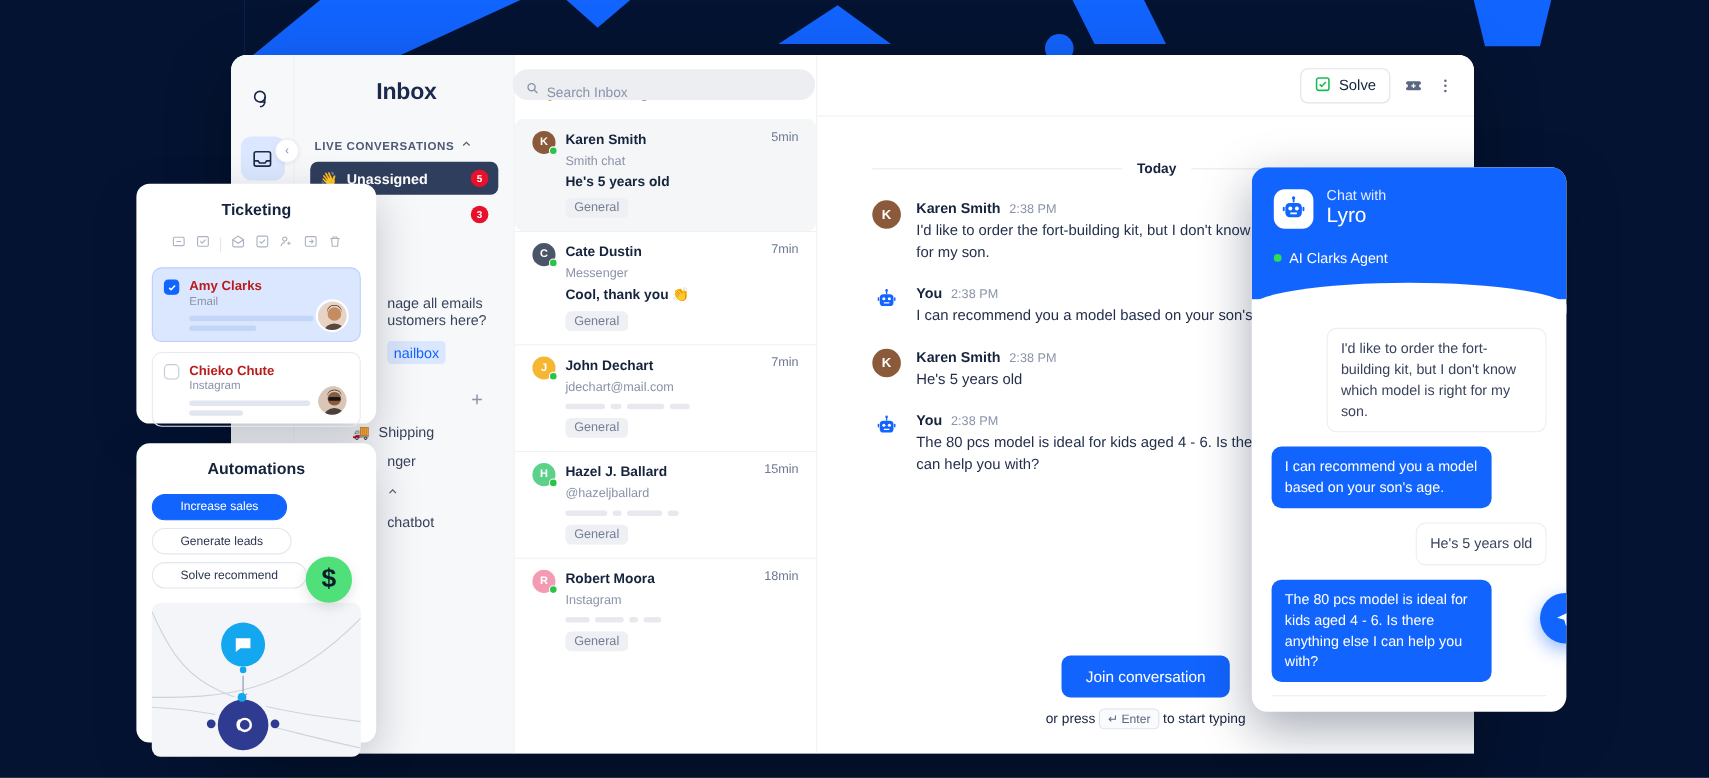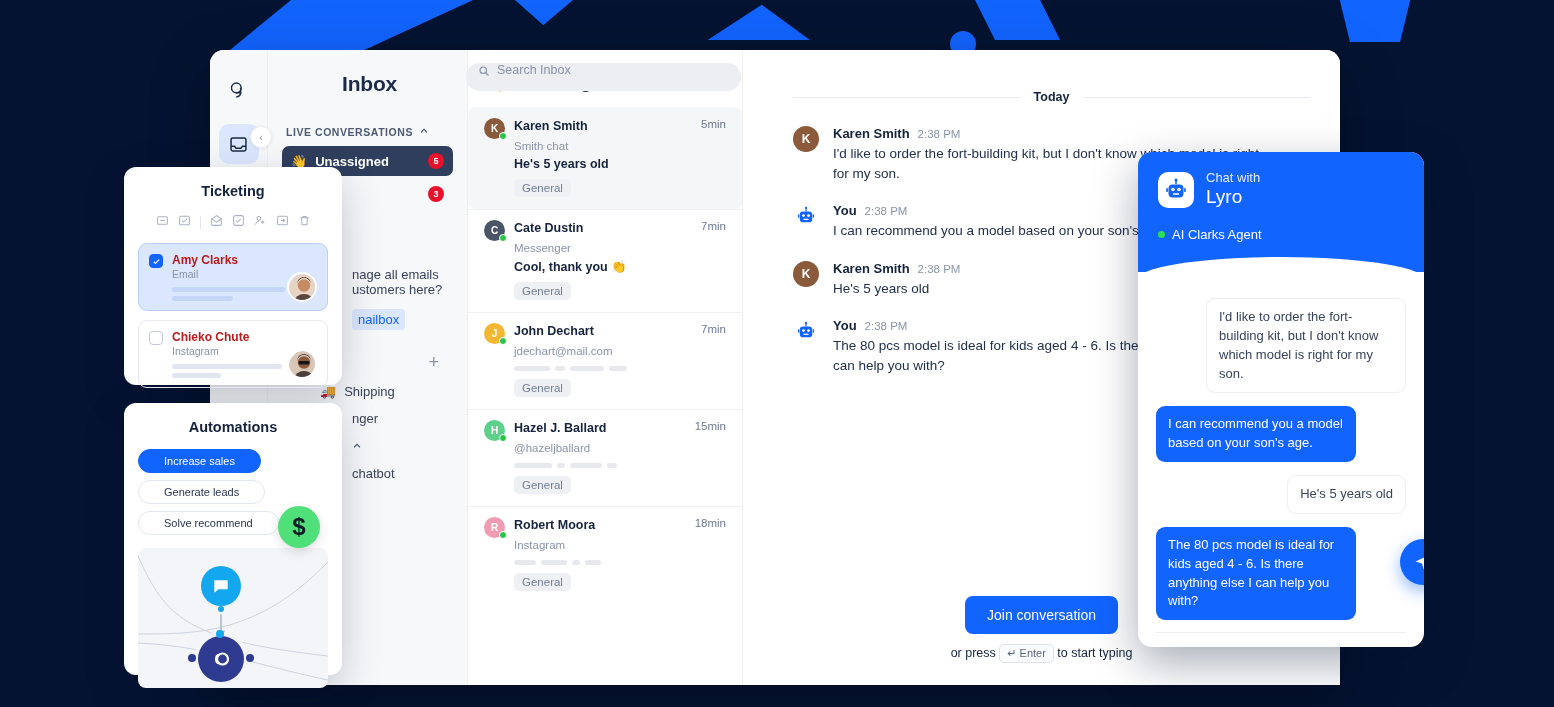--- a/index.html
+++ b/index.html
@@ -334,20 +334,44 @@
             <i style="width:22px"></i>
             <i style="width:26px"></i>
             <i style="width:8px"></i>
             <i style="width:16px"></i>
           </div>
     <div class="conv-tag">General</div></div>
       </div>
   </div>
 
   <div id="thread">
+    <div id="thread-toolbar">
+      <div class="solve-btn">
+        <span>
+          <svg width="15" height="15" viewBox="0 0 24 24" fill="none" stroke="#1db954" stroke-width="2.3">
+            <rect x="3" y="3" width="18" height="18" rx="3"></rect>
+              <path d="M7.5 12.3l3 3 6-6.5"></path>
+          </svg>
+        </span>
+        <span>Solve</span>
+      </div>
+      <div class="tb-icon">
+        <svg width="18" height="18" viewBox="0 0 24 24" fill="#5b6780">
+          <path d="M3 8.5a2 2 0 0 1 2-2h14a2 2 0 0 1 2 2v1.2a2.3 2.3 0 0 0 0 4.6v1.2a2 2 0 0 1-2 2H5a2 2 0 0 1-2-2v-1.2a2.3 2.3 0 0 0 0-4.6z"></path>
+          <path d="M11.2 9.3h1.6v1.9h1.9v1.6h-1.9v1.9h-1.6v-1.9H9.3v-1.6h1.9z" fill="#fff"></path>
+        </svg>
+      </div>
+      <div class="tb-icon">
+        <svg width="16" height="16" viewBox="0 0 24 24" fill="#5b6780">
+          <circle cx="12" cy="5" r="1.7"></circle>
+            <circle cx="12" cy="12" r="1.7"></circle>
+            <circle cx="12" cy="19" r="1.7"></circle>
+        </svg>
+      </div>
+    </div>
 
     <div id="thread-body">
       <div class="day-sep">
         <span class="line"></span>
         <span>Today</span>
         <span class="line"></span>
       </div>
       <div id="thread-messages">
           <div class="msg">
             <div class="msg-av" style="background:#8a5a3b">K</div>
@@ -418,21 +442,21 @@
       <button class="join-btn">Join conversation</button>
       <div class="press-hint">
         <span>or press</span>
         <span class="kbd">↵ Enter</span>
         <span>to start typing</span>
       </div>
     </div>
   </div>
 </div>
 
-<div style="position:absolute;left:466px;top:63px;width:275px;height:28px;background:#eceef2;border-radius:14px;display:flex;align-items:flex-start;gap:7px;padding:0 12px;z-index:5">
+<div style="position:absolute;left:466px;top:63px;width:275px;height:28px;background:#eceef2;border-radius:14px;display:flex;align-items:flex-end;gap:7px;padding:0 12px;z-index:5">
   <span>
     <svg width="12" height="12" viewBox="0 0 24 24" fill="none" stroke="#8a93a8" stroke-width="2.4">
         <circle cx="10.5" cy="10.5" r="6.5"></circle>
         <path d="M15.5 15.5L21 21"></path>
       </svg>
   </span>
   <span style="font-size:12.5px;color:#8a93a8">Search Inbox</span>
 </div>
 
 <div id="collapse-handle">‹</div>

